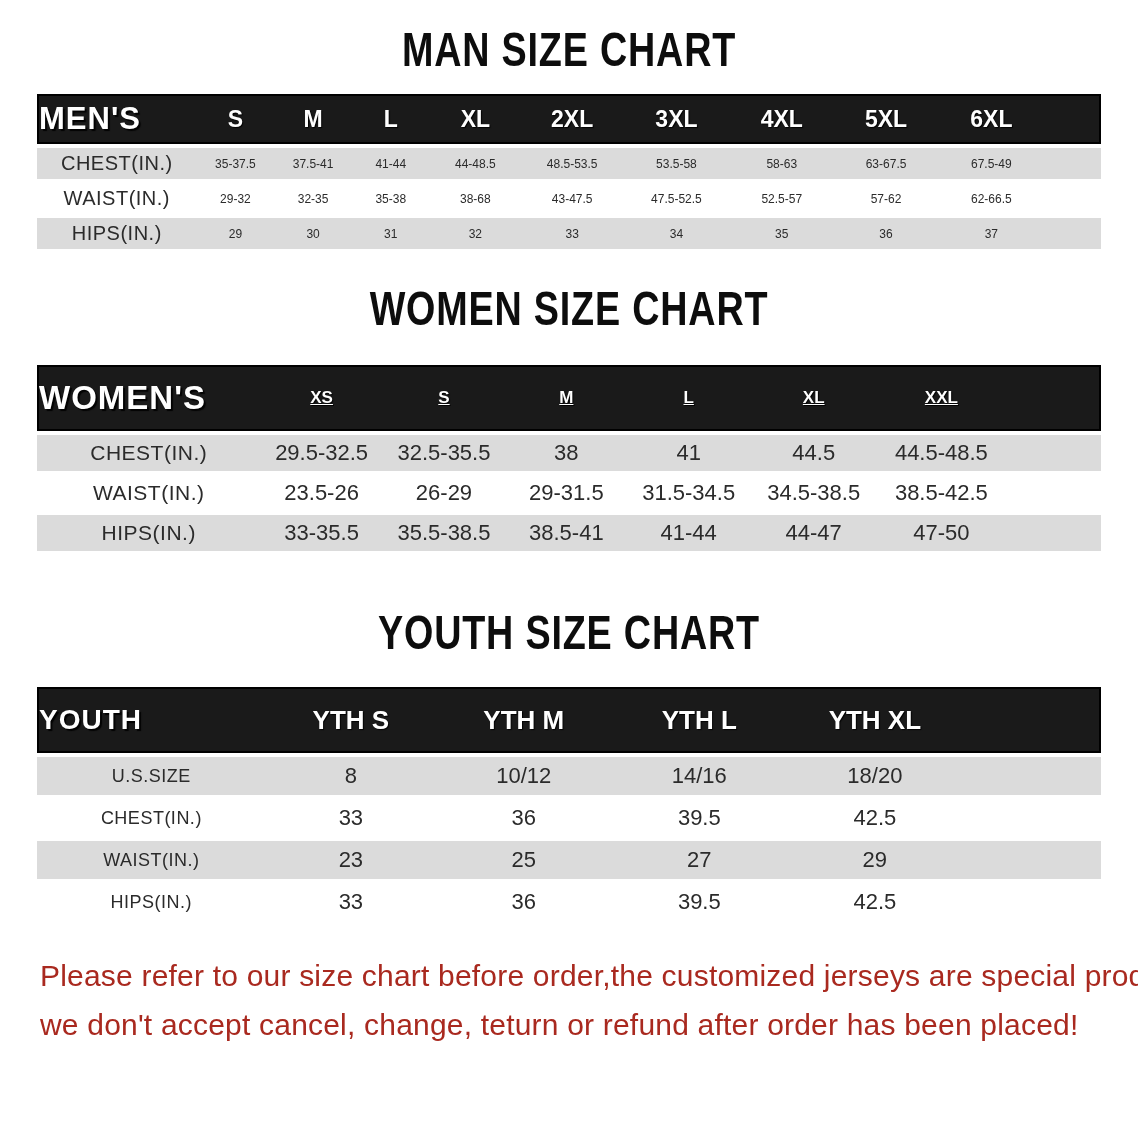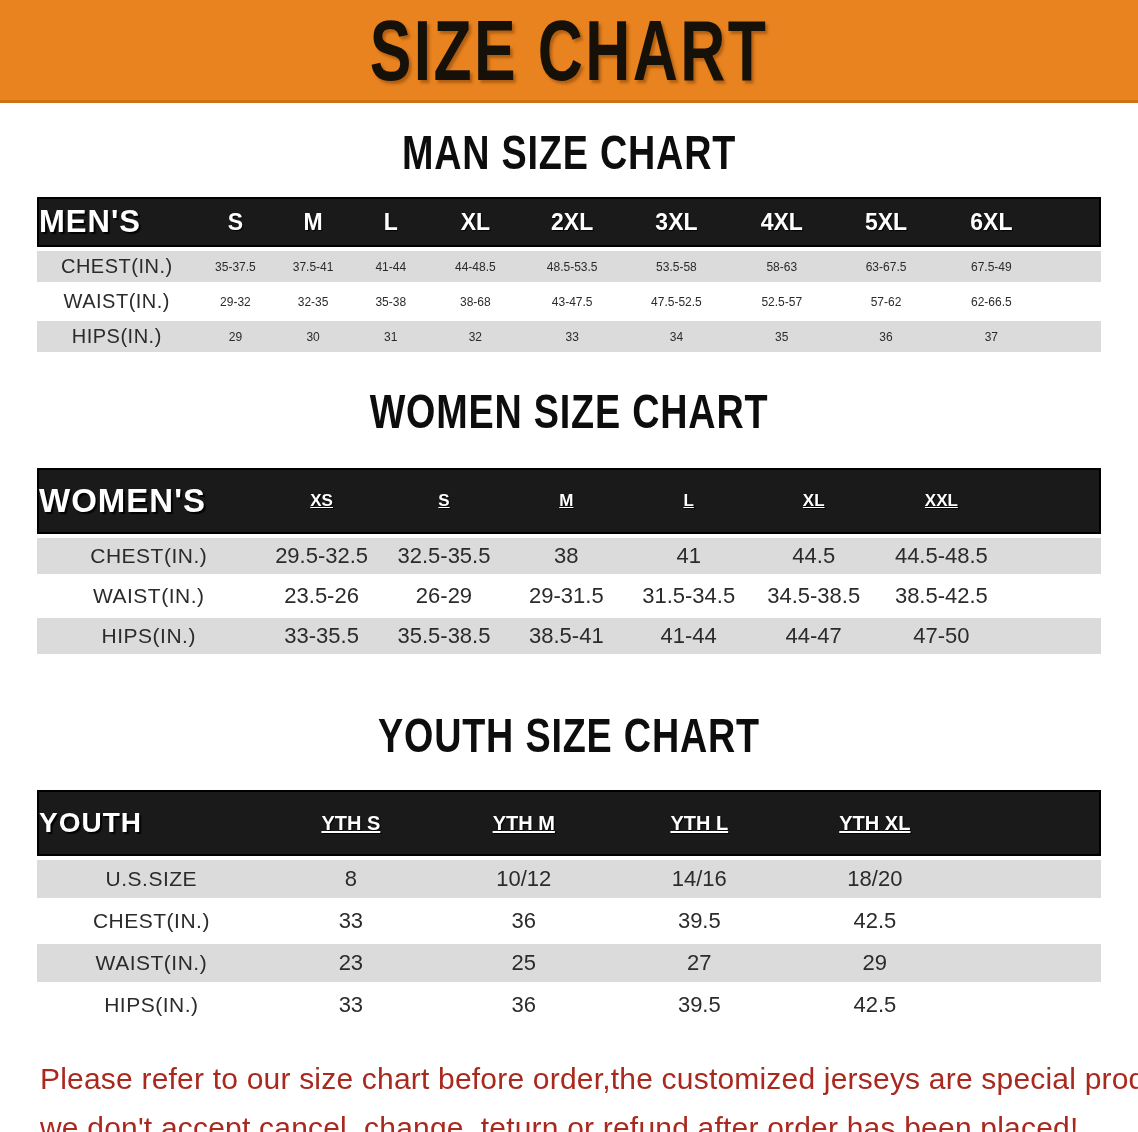--- a/index.html
+++ b/index.html
@@ -77,41 +77,38 @@
   .men    td.row-label { font-size:20px; }
 
   .women  thead th { height:62px; }
   .women  th.corner { font-size:33px; }
   .women  th.col-head { font-size:17px;text-decoration:underline; }
   .women  tbody td { height:36px; font-size:22px; }
   .women  td.row-label { font-size:21px; }
 
   .youth  thead th { height:62px; }
   .youth  th.corner { font-size:28px; }
-  .youth  th.col-head { font-size:20px;text-decoration:underline; }
+  .youth  th.col-head { font-size:26px; }
   .youth  tbody td { height:38px; font-size:22px; }
-  .youth  td.row-label { font-size:21px; }
+  .youth  td.row-label { font-size:18px; }
 
   
   .footer-note {
     margin:26px 0 0 40px;
     color:var(--note-color, #A9291F);
     font-size:30px; line-height:49px;
     letter-spacing:0.2px;
   }
   .footer-note div { white-space:nowrap; }
 </style>
 </head>
 <body style="--banner-bg: #E8831F; --header-bg: #1A1A1A; --row-gray: #DBDBDB; --note-color: #A9291F;">
 
 <div class="page">
 
-  <header class="banner">
-    <h1>SIZE CHART</h1>
-  </header>
 
   <h2 class="section-heading heading-man">MAN SIZE CHART</h2>
   <table class="size-table men">
       <colgroup>
         <col style="width: 15%;">
         <col style="width: 7.3%;">
         <col style="width: 7.3%;">
         <col style="width: 7.3%;">
         <col style="width: 8.6%;">
         <col style="width: 9.6%;">

